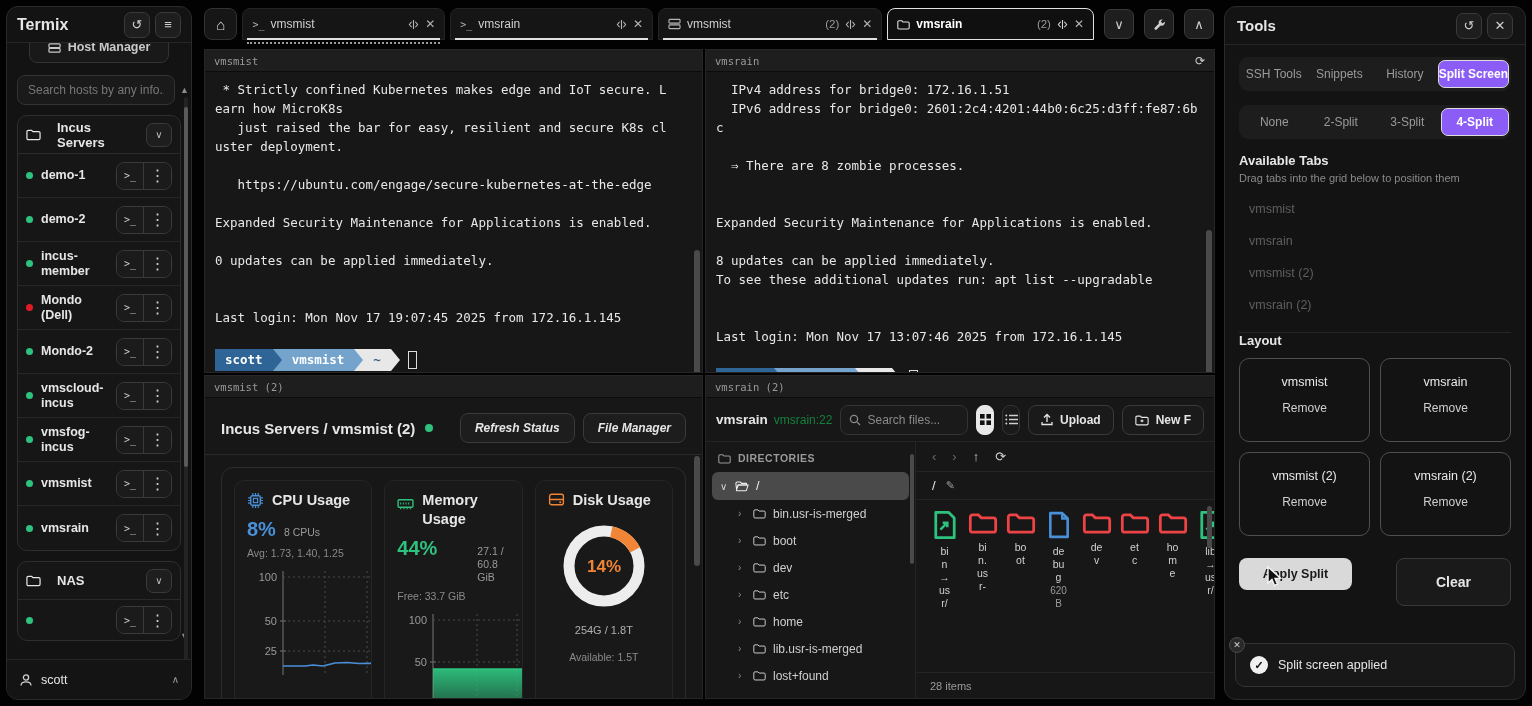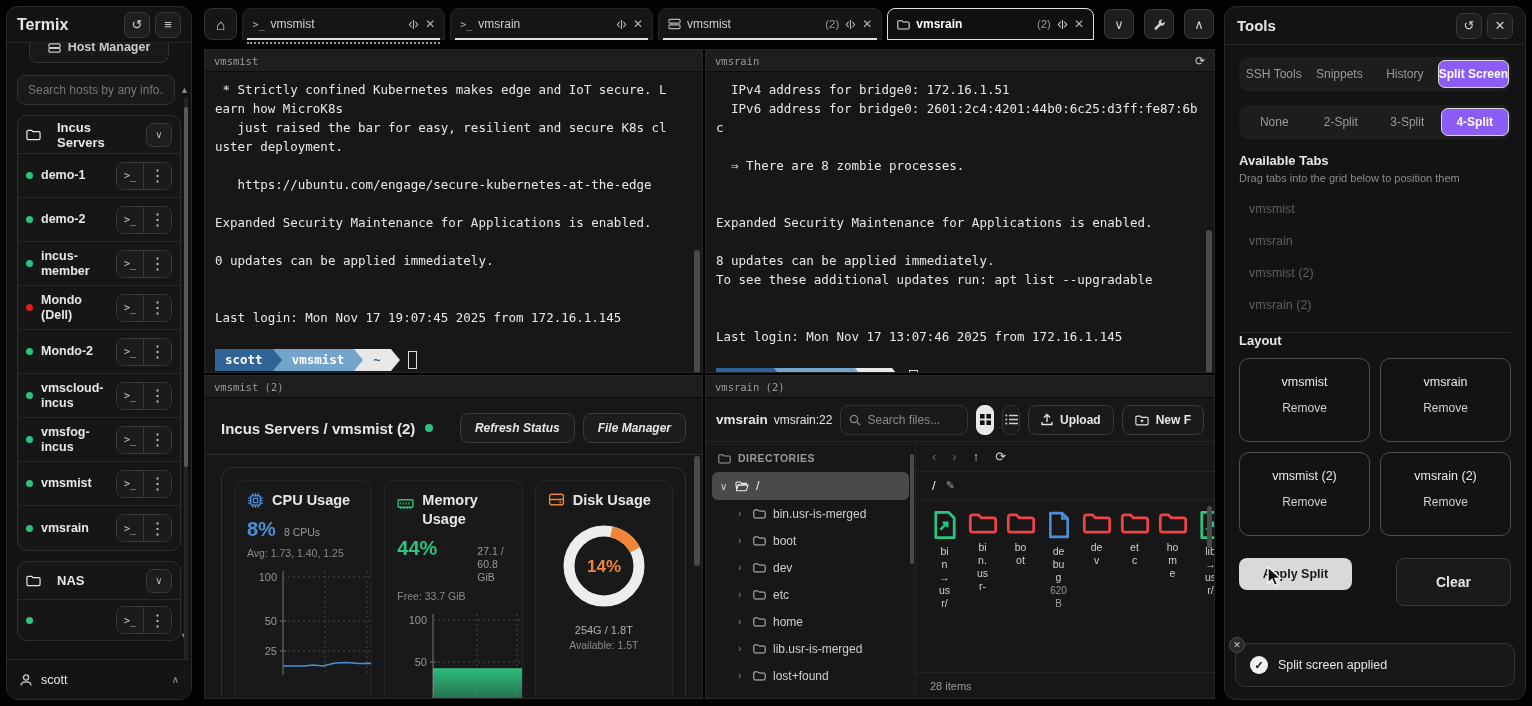--- a/index.html
+++ b/index.html
@@ -86,26 +86,26 @@
   .dash-divider { border-top:1px solid #2a2a2a; margin:8px -16px 0 -16px; }
   .cards-wrap { margin-top:12px; border:1px solid #2c2c2c; border-radius:12px; padding:12px; display:flex; gap:12px; height:260px; }
   .stat-card { flex:1; background:#191919; border:1px solid #252525; border-radius:10px; padding:10px 12px; overflow:hidden; }
   .stat-head { display:flex; align-items:flex-start; gap:8px; font-size:14.5px; font-weight:bold; line-height:19px; }
   .stat-big { font-size:20px; font-weight:bold; margin-top:8px; display:flex; align-items:baseline; gap:8px; }
   .stat-sub { font-size:10.5px; color:#9a9a9a; font-weight:normal; }
   .stat-note { font-size:10.5px; color:#8a8a8a; margin-top:6px; }
   .mini-chart { margin-top:4px; }
   .donut-wrap { display:flex; flex-direction:column; align-items:center; margin-top:6px; }
   .donut-caption { font-size:11px; color:#b0b0b0; margin-top:8px; text-align:center; }
-  .donut-caption2 { font-size:10.5px; color:#8a8a8a; margin-top:3px; text-align:center; }
+  .donut-caption2 { font-size:10.5px; color:#8a8a8a; margin-top:15px; text-align:center; }
 
   
   .fm-toolbar { height:44px; flex-shrink:0; display:flex; align-items:center; gap:8px; padding:0 10px; border-bottom:1px solid #242424; }
   .fm-host { font-size:13.5px; font-weight:bold; }
-  .fm-addr { font-size:12px; color:#e5e5e5; margin-left:-2px; }
+  .fm-addr { font-size:12px; color:#15803d; margin-left:-2px; }
   .fm-search { flex:0 0 128px; height:30px; background:#1a1a1a; border:1px solid #333; border-radius:8px; display:flex;
     align-items:center; gap:6px; padding:0 8px; color:#8a8a8a; font-size:12px; overflow:hidden; white-space:nowrap; }
   .view-btn { width:30px; height:30px; border-radius:8px; display:flex; align-items:center; justify-content:center; border:1px solid #333; }
   .view-btn.active { background:#e8e8e8; color:#111; border-color:#e8e8e8; }
   .view-btn.inactive { background:#1a1a1a; color:#cfcfcf; }
   .fm-btn { height:30px; padding:0 12px; background:#1a1a1a; border:1px solid #3a3a3a; border-radius:8px; color:#e6e6e6;
     font-size:12px; font-weight:bold; display:flex; align-items:center; gap:7px; white-space:nowrap; }
   .fm-content { flex:1; display:flex; overflow:hidden; }
   .fm-tree { width:210px; flex-shrink:0; border-right:1px solid #242424; padding:8px 0; overflow:hidden; position:relative; }
   .tree-head { display:flex; align-items:center; gap:7px; padding:2px 12px 8px 12px; font-size:10.5px; font-weight:bold;

